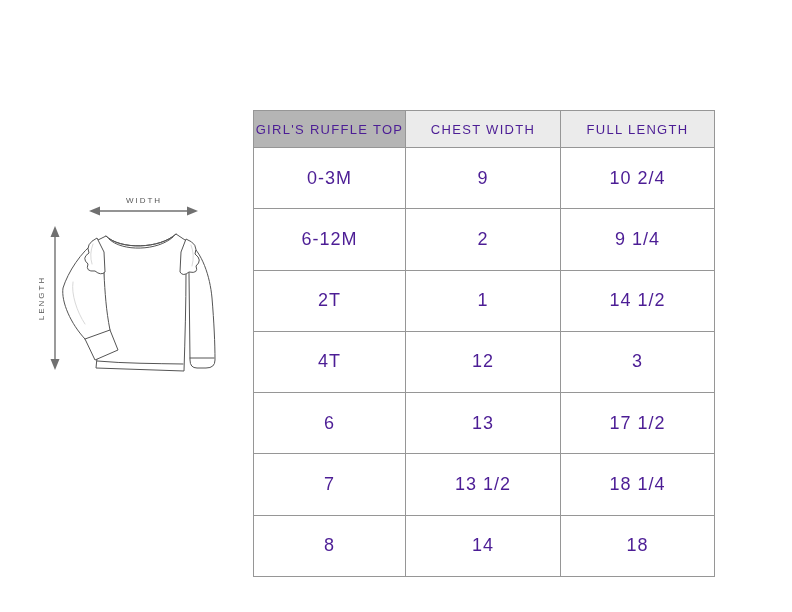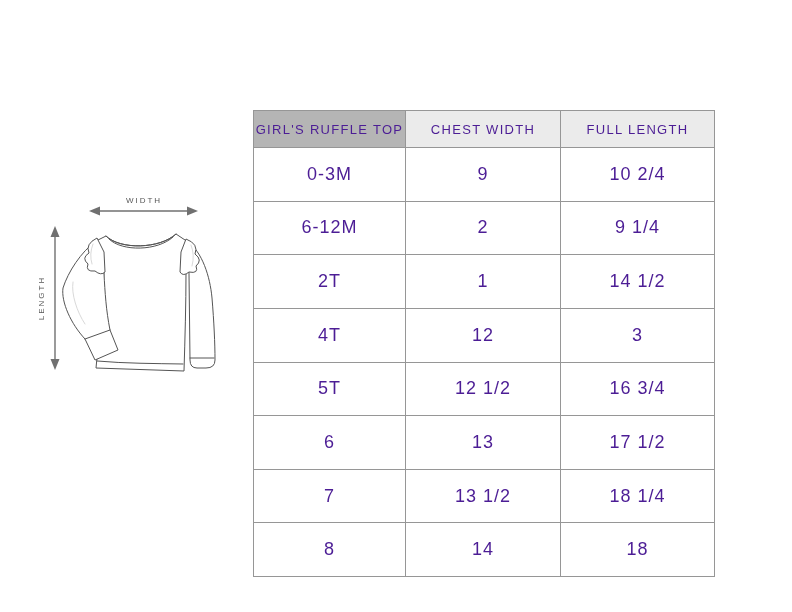--- a/index.html
+++ b/index.html
@@ -117,25 +117,20 @@
         <td>2T</td>
         <td>1</td>
         <td>14 1/2</td>
       </tr>
       <tr>
         <td>4T</td>
         <td>12</td>
         <td>3</td>
       </tr>
       <tr>
-        <td>5T</td>
-        <td>12 1/2</td>
-        <td>16 3/4</td>
-      </tr>
-      <tr>
         <td>6</td>
         <td>13</td>
         <td>17 1/2</td>
       </tr>
       <tr>
         <td>7</td>
         <td>13 1/2</td>
         <td>18 1/4</td>
       </tr>
       <tr>

